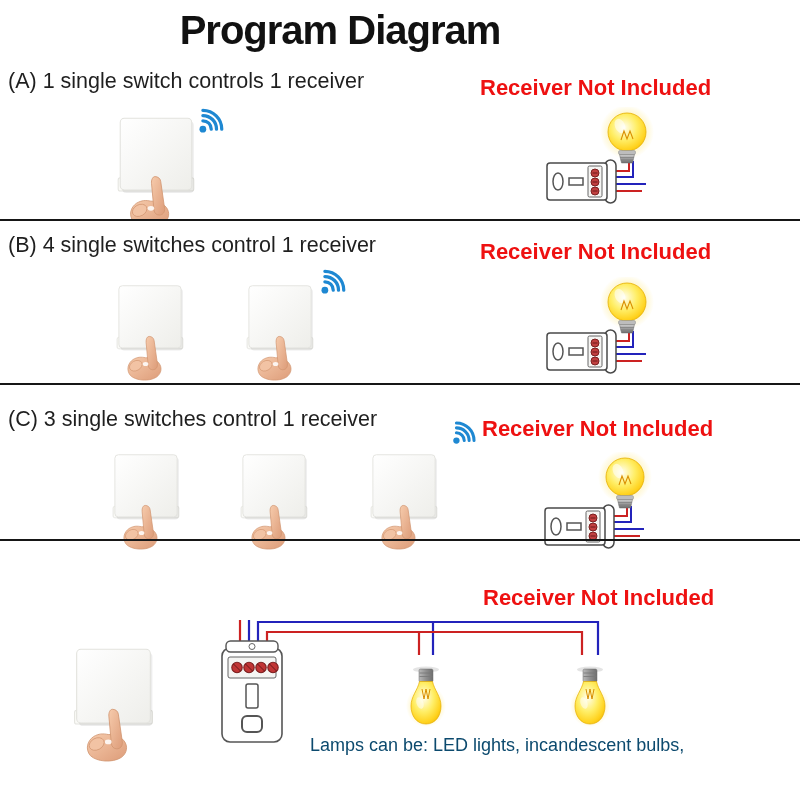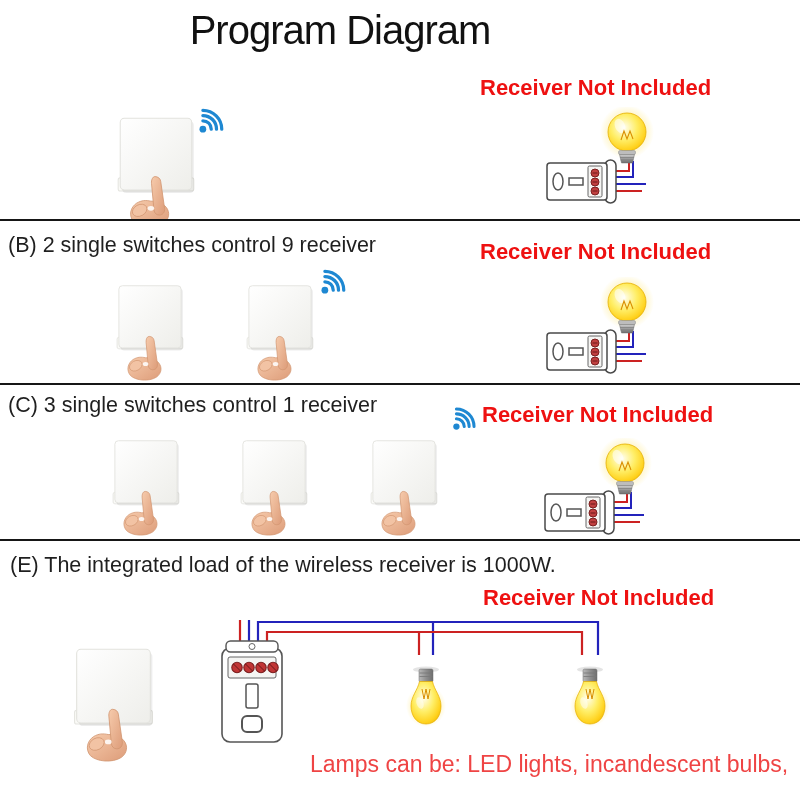--- a/index.html
+++ b/index.html
@@ -3,27 +3,27 @@
 <meta charset="utf-8">
 <style>
   html,body{margin:0;padding:0;}
   body{
     width:800px;height:800px;position:relative;background:#ffffff;
     font-family:"Liberation Sans", sans-serif;color:#1b1b1b;overflow:hidden;
   }
   .abs{position:absolute;}
   .page-title{
     width:680px;text-align:center;top:8px;left:0;
-    font-size:40px;font-weight:400;color:#111;letter-spacing:-1px;
+    font-size:40px;font-weight:700;color:#111;letter-spacing:-1px;
   }
   .section{left:0;width:800px;overflow:hidden;}
   .sec-label{font-size:21.5px;color:#1f1f1f;white-space:nowrap;}
   .warning{font-size:22px;font-weight:bold;color:#ee1111;white-space:nowrap;}
   .divider{left:0;width:800px;height:2px;background:#161616;}
-  .note{font-size:23px;color:#ef4444;white-space:nowrap;margin-top:16px;}
+  .note{font-size:18px;color:#0c4a6e;white-space:nowrap;}
   svg{display:block;}
 </style>
 </head>
 <body>
 
 <svg width="0" height="0" style="position:absolute" aria-hidden="true">
   <defs>
     <linearGradient id="panelGrad" x1="0" y1="0" x2="1" y2="1">
       <stop offset="0" stop-color="#ffffff"></stop>
         <stop offset="1" stop-color="#eeeeea"></stop>
@@ -114,53 +114,54 @@
       <path d="M22,59 C32,59 37,50 37,41 C37,31.5 30.5,25.5 28.5,16.5 L15.5,16.5 C13.5,25.5 7,31.5 7,41 C7,50 12,59 22,59 Z" fill="url(#bulbGrad)" stroke="#e5ae00" stroke-width="0.7"></path>
       <path d="M18,24 L20,34 L22,24 L24,34 L26,24" fill="none" stroke="#d98e00" stroke-width="1"></path>
       <ellipse cx="16" cy="38" rx="3.5" ry="6" fill="#ffffff" opacity="0.5" transform="rotate(-18 16 38)"></ellipse>
     </symbol>
   </defs>
 </svg>
 
 <div class="abs page-title">Program Diagram</div>
 
 <div class="abs section" style="top:55px;height:164px;">
+  <div class="abs sec-label" style="left:8px;top:14px;">(A) 1 single switch controls 1 receiver</div>
   <div class="abs warning" style="left:480px;top:20px;">Receiver Not Included</div>
   <svg class="abs" style="left:110px;top:57px;" width="92" height="118">
       <use href="#sym-switch"></use>
     </svg>
   <svg class="abs" style="left:196px;top:51px;" width="30" height="30">
       <use href="#sym-wifi"></use>
     </svg>
   <svg class="abs" style="left:545px;top:52px;" width="115" height="100">
       <use href="#sym-recv"></use>
     </svg>
 </div>
 <div class="abs divider" style="top:219px;"></div>
 
 <div class="abs section" style="top:221px;height:162px;">
-  <div class="abs sec-label" style="left:8px;top:12px;">(B) 2 single switches control 9 receiver</div>
+  <div class="abs sec-label" style="left:8px;top:12px;">(B) 4 single switches control 1 receiver</div>
   <div class="abs warning" style="left:480px;top:18px;">Receiver Not Included</div>
   <svg class="abs" style="left:110px;top:59px;" width="80" height="103">
       <use href="#sym-switch"></use>
     </svg>
   <svg class="abs" style="left:240px;top:59px;" width="80" height="103">
       <use href="#sym-wifi" style="display:none"></use>
       <use href="#sym-switch"></use>
     </svg>
   <svg class="abs" style="left:318px;top:46px;" width="30" height="30">
       <use href="#sym-wifi"></use>
     </svg>
   <svg class="abs" style="left:545px;top:56px;" width="115" height="100">
       <use href="#sym-recv"></use>
     </svg>
 </div>
 <div class="abs divider" style="top:383px;"></div>
 
-<div class="abs section" style="top:385px;height:154px;">
+<div class="abs section" style="top:399px;height:154px;">
   <div class="abs sec-label" style="left:8px;top:8px;">(C) 3 single switches control 1 receiver</div>
   <svg class="abs" style="left:450px;top:20px;" width="28" height="28">
       <use href="#sym-wifi"></use>
     </svg>
   <div class="abs warning" style="left:482px;top:17px;">Receiver Not Included</div>
   <svg class="abs" style="left:106px;top:50px;" width="80" height="103">
       <use href="#sym-switch"></use>
     </svg>
   <svg class="abs" style="left:234px;top:50px;" width="80" height="103">
       <use href="#sym-switch"></use>
@@ -168,21 +169,20 @@
   <svg class="abs" style="left:364px;top:50px;" width="80" height="103">
       <use href="#sym-switch"></use>
     </svg>
   <svg class="abs" style="left:543px;top:53px;" width="115" height="100">
       <use href="#sym-recv"></use>
     </svg>
 </div>
 <div class="abs divider" style="top:539px;"></div>
 
 <div class="abs section" style="top:541px;height:259px;">
-  <div class="abs sec-label" style="left:10px;top:12px;">(E) The integrated load of the wireless receiver is 1000W.</div>
   <div class="abs warning" style="left:483px;top:44px;">Receiver Not Included</div>
 
   <svg class="abs" style="left:66px;top:102px;" width="95" height="121">
       <use href="#sym-switch"></use>
     </svg>
 
   <svg class="abs" style="left:200px;top:69px;" width="440" height="152" viewBox="0 0 440 152">
     <g fill="none" stroke-width="2.2">
       <path d="M40,10 V56" stroke="#cc2222"></path>
       <path d="M49,10 V56" stroke="#2323bb"></path>

